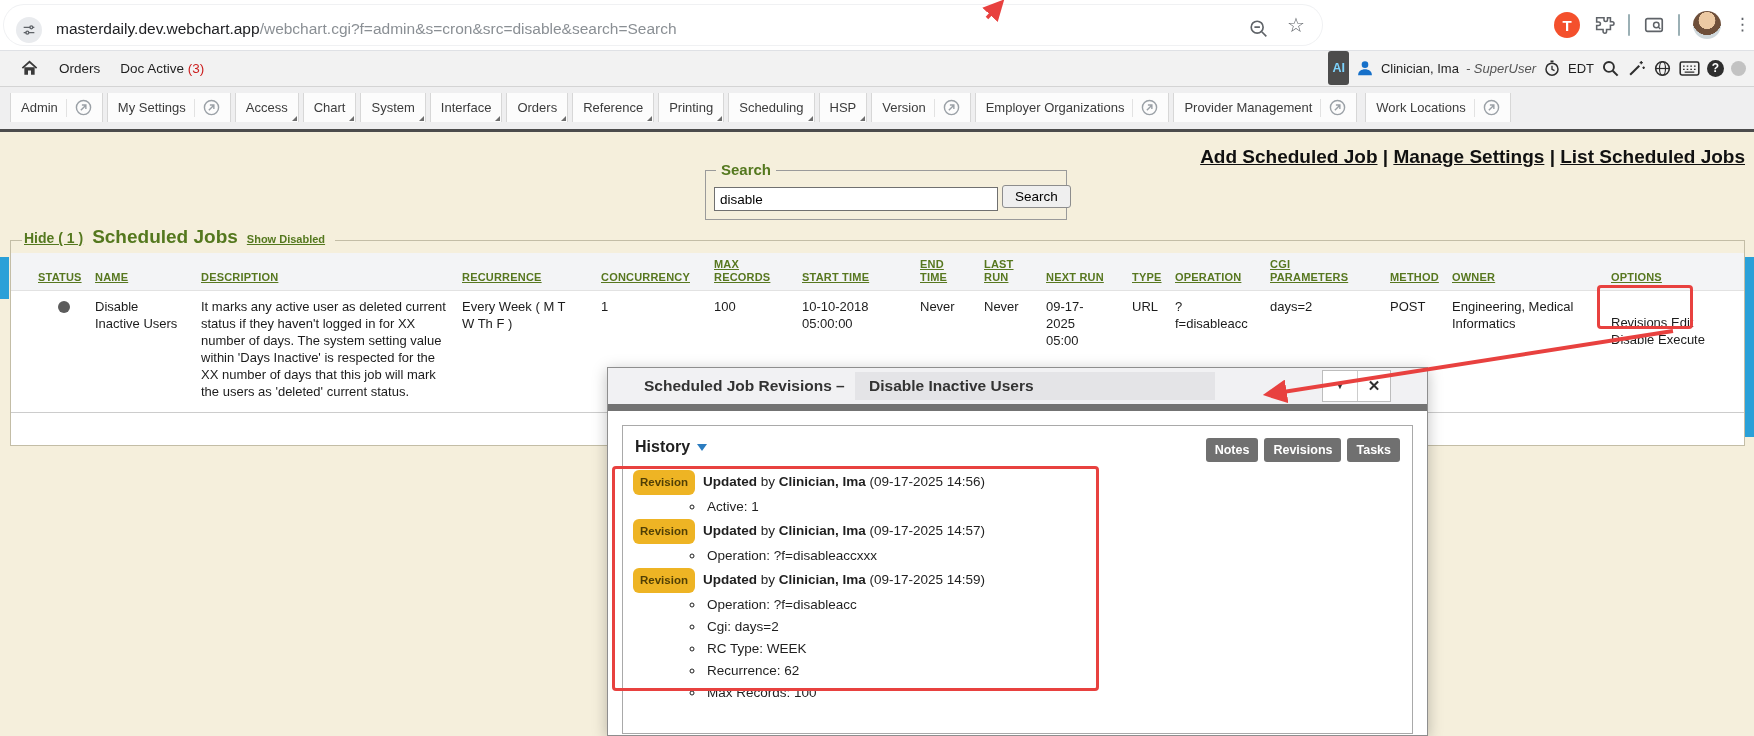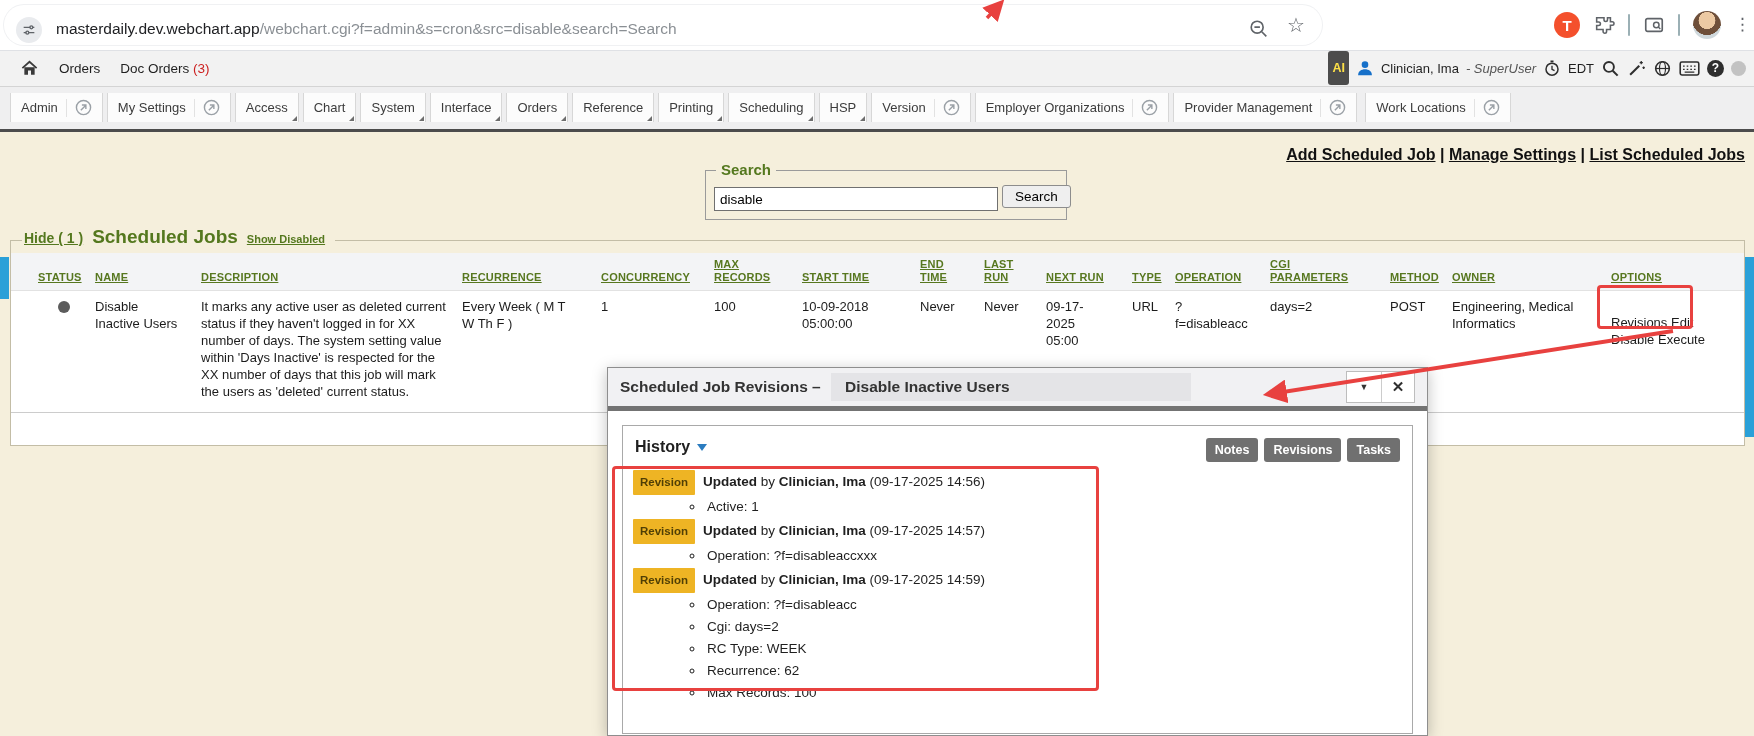--- a/index.html
+++ b/index.html
@@ -19,41 +19,41 @@
   .vsep{width:2px;height:22px;background:#9bb0b5;border-radius:1px}
   .ext-t{width:26px;height:26px;border-radius:50%;background:#f4502c;color:#fff;font-weight:bold;font-size:15px;display:flex;align-items:center;justify-content:center}
   .avatar{width:28px;height:28px;border-radius:50%;background:radial-gradient(circle at 50% 34%, #ecc9a3 0 36%, #6e4f3a 37% 62%, #cfd8dc 63% 100%)}
   .kebab{color:#5f6368;font-size:17px;letter-spacing:0;line-height:6px;text-align:center;width:10px}
   .star{color:#5f6368;font-size:20px;line-height:20px}
 
   
   .app-topbar{position:absolute;left:0;top:50px;width:1754px;height:36px;background:#f2f2f2;border-bottom:1px solid #d4d4d4;display:flex;align-items:center;z-index:9}
   .app-topbar .left{display:flex;align-items:center;gap:20px;padding-left:20px;font-size:13.5px;color:#1f1f1f}
   .app-topbar .right{margin-left:auto;display:flex;align-items:center;gap:7px;padding-right:8px;font-size:13px;color:#1f1f1f;white-space:nowrap}
-  .ai-badge{background:#4c4c4c;color:#fde047;font-weight:bold;font-size:12.5px;padding:10px 4px;border-radius:3px}
+  .ai-badge{background:#4c4c4c;color:#7dd3fc;font-weight:bold;font-size:12.5px;padding:10px 4px;border-radius:3px}
   .role{font-style:italic;color:#555}
   .help-dot{width:17px;height:17px;border-radius:50%;background:#2e2e2e;color:#fff;font-size:12px;font-weight:bold;display:flex;align-items:center;justify-content:center}
   .presence{width:15px;height:15px;border-radius:50%;background:#c2c2c2}
   .navlink{text-decoration:none;color:#1f1f1f}
   .red{color:#cc1f1f}
 
   
   .strip-bg{position:absolute;left:0;top:86px;width:1754px;height:43px;background:#efeff0;z-index:4}
   .dark-line{position:absolute;left:0;top:129px;width:1754px;height:3px;background:#4c4c4c;z-index:5}
   .tab-bar{position:absolute;left:10px;top:93px;display:flex;gap:4px;align-items:flex-end;z-index:6;white-space:nowrap}
   .tab{display:flex;flex-direction:row;cursor:pointer}
   .tab-cap{height:7px;background:#1d9bd8;border-radius:4px 4px 0 0}
   .tab-body{display:flex;align-items:center;gap:8px;background:#fcfcfc;border-left:1px solid #d7d7d7;border-right:1px solid #d7d7d7;height:29px;padding:0 10px;position:relative}
   .tab-label{font-size:13px;color:#3c3c3c}
   .corner{position:absolute;right:1px;bottom:1px;width:0;height:0;border-left:5px solid transparent;border-bottom:5px solid #6d6d6d}
   .tab-divider{width:1px;height:18px;background:#e2e2e2}
   .tab-ext{display:flex;align-items:center}
 
   
-  .page-links{position:absolute;right:9px;top:146px;font-size:16px;font-weight:bold;color:#111;z-index:6}
+  .page-links{position:absolute;right:9px;top:146px;font-size:19px;font-weight:bold;color:#111;z-index:6}
   .page-links a{color:#111;text-decoration:underline}
   .plsep{white-space:pre}
 
   
   .search-box{position:absolute;left:705px;top:170px;width:360px;height:48px;border:1px solid #9a9a9a;z-index:6}
   .search-legend{position:absolute;left:10px;top:-10px;background:#f5efdc;padding:0 5px;color:#54781e;font-weight:bold;font-size:15px}
   .search-input{position:absolute;left:8px;top:16px;width:272px;height:20px;border:1px solid #707070;font-size:13.5px;padding:1px 5px;font-family:"Liberation Sans",sans-serif}
   .search-btn{position:absolute;left:296px;top:14px;font-size:13.5px;padding:3px 12px;background:#efefef;border:1px solid #8d8d8d;border-radius:3px;font-family:"Liberation Sans",sans-serif;cursor:pointer}
 
   
@@ -67,34 +67,34 @@
   .th{font-size:11px;font-weight:bold;color:#57771f;text-decoration:underline;white-space:pre-line;box-sizing:border-box;padding-right:8px;line-height:13px;letter-spacing:.2px;cursor:pointer}
   .trow{display:flex;padding:7px 0 0 27px;background:#fff}
   .td{font-size:13px;color:#1c1c1c;white-space:pre-line;line-height:17px;box-sizing:border-box;padding-right:10px}
   .status-dot{display:inline-block;width:12px;height:12px;border-radius:50%;background:#5c5c5c;margin-left:20px;margin-top:3px}
   .tfoot{border-top:1px solid #ccc;height:16px;margin-top:12px;background:#fff}
   .optlink{color:#1c1c1c;text-decoration:none}
   .blue-strip{position:absolute;background:#2aa0d8;z-index:8}
 
   
   .modal{position:absolute;left:607px;top:367px;width:821px;height:369px;background:#fff;border:1px solid #8e8e8e;box-shadow:0 3px 14px rgba(0,0,0,.25);z-index:40;box-sizing:border-box}
-  .modal-titlebar{height:43px;background:#f1f1f3;border-bottom:5px solid #737373;display:flex;align-items:center;padding:0 12px;box-sizing:border-box}
+  .modal-titlebar{height:43px;background:#f1f1f3;border-bottom:7px solid #737373;display:flex;align-items:center;padding:0 36px;box-sizing:border-box}
   .modal-title{font-size:15.5px;font-weight:bold;color:#333;white-space:nowrap}
   .modal-title-job{display:inline-block;background:#e4e4e7;padding:5px 14px;margin-left:6px;width:360px;box-sizing:border-box}
   .modal-ctrls{margin-left:auto;display:flex;align-items:center;height:30px;background:#fff;border:1px solid #bdbdbd}
   .ctrl-caret{width:34px;height:100%;display:flex;align-items:center;justify-content:center;font-size:9px;color:#333;border-right:1px solid #ccc;cursor:pointer}
   .ctrl-x{width:32px;height:100%;display:flex;align-items:center;justify-content:center;font-size:15px;font-weight:bold;color:#2f2f2f;cursor:pointer}
   .modal-panel{position:absolute;left:14px;top:57px;width:791px;bottom:1px;border:1px solid #a9a9a9;background:#fff;box-sizing:border-box}
   .panel-head{display:flex;align-items:flex-start;padding:12px 12px 0 12px}
   .history{font-size:16px;font-weight:bold;color:#1f1f1f;cursor:pointer}
   .hist-caret{display:inline-block;margin-left:7px;width:0;height:0;border-left:5px solid transparent;border-right:5px solid transparent;border-top:7px solid #2b7cc0;transform:translateY(-1px)}
   .panel-btns{margin-left:auto;display:flex;gap:6px}
   .mbtn{background:#707070;color:#fff;font-weight:bold;font-size:12.5px;padding:5px 9px;border:none;border-radius:3px;font-family:"Liberation Sans",sans-serif;cursor:pointer}
   .rev-list{margin:8px 0 0 10px;font-size:13.5px;color:#1f1f1f;line-height:22px}
-  .rev-badge{display:inline-block;background:#eeb424;color:#503f05;font-size:11.5px;font-weight:bold;padding:1px 7px 2px;border-radius:1px;margin-right:8px}
+  .rev-badge{display:inline-block;background:#eeb424;color:#503f05;font-size:11.5px;font-weight:bold;padding:1px 7px 2px;border-radius:6px;margin-right:8px}
   .rev-details{margin:1px 0;padding-left:72px;list-style:circle}
   .rev-details li{padding-left:2px}
 
   
   .anno-box{position:absolute;border:3px solid #e8413f;border-radius:4px;pointer-events:none;z-index:60}
   .anno-rev{left:1597px;top:285px;width:90px;height:38px}
   .anno-hist{left:612px;top:466px;width:481px;height:219px}
   .arrows{position:absolute;left:0;top:0;width:1754px;height:736px;z-index:70;pointer-events:none}
 </style>
 </head>
@@ -137,21 +137,21 @@
   </div>
 </div>
 
 <div class="app-topbar">
   <div class="left">
     <svg viewBox="0 0 24 24" width="19" height="19">
       <path d="M3 11.5 12 3.5l9 8" fill="none" stroke="#3a3a3a" stroke-width="2.2"></path>
       <path d="M5.5 10.5V20h4.6v-5.4h3.8V20h4.6v-9.5" fill="#3a3a3a"></path>
     </svg>
     <a class="navlink">Orders</a>
-    <a class="navlink"><span>Doc Orders</span> <span class="red">(3)</span></a>
+    <a class="navlink"><span>Doc Active</span> <span class="red">(3)</span></a>
   </div>
   <div class="right">
     <span class="ai-badge">AI</span>
     <svg viewBox="0 0 24 24" width="18" height="18">
       <circle cx="12" cy="7.5" r="4.4" fill="#1670c9"></circle>
         <path d="M2.8 21.5c0-5 4.4-7.8 9.2-7.8s9.2 2.8 9.2 7.8z" fill="#1670c9"></path>
     </svg>
     <span>Clinician, Ima</span>
     <span class="role">- SuperUser</span>
     <svg viewBox="0 0 24 24" width="18" height="18">
@@ -370,21 +370,21 @@
       </div>
     <div class="trow">
         <div class="td" style="width: 57px;"><span class="status-dot"></span></div>
         <div class="td" style="width: 106px;">Disable
 Inactive Users</div>
         <div class="td" style="width: 261px;">It marks any active user as deleted current status if they haven't logged in for XX number of days. The system setting value within 'Days Inactive' is respected for the XX number of days that this job will mark the users as 'deleted' current status.</div>
         <div class="td" style="width: 139px;">Every Week ( M T
 W Th F )</div>
         <div class="td" style="width: 113px;">1</div>
         <div class="td" style="width: 88px;">100</div>
-        <div class="td" style="width: 118px;">10-09-2018
+        <div class="td" style="width: 118px;">10-10-2018
 05:00:00</div>
         <div class="td" style="width: 64px;">Never</div>
         <div class="td" style="width: 62px;">Never</div>
         <div class="td" style="width: 86px;">09-17-
 2025
 05:00</div>
         <div class="td" style="width: 43px;">URL</div>
         <div class="td" style="width: 95px;">?
 f=disableacc</div>
         <div class="td" style="width: 120px;">days=2</div>

